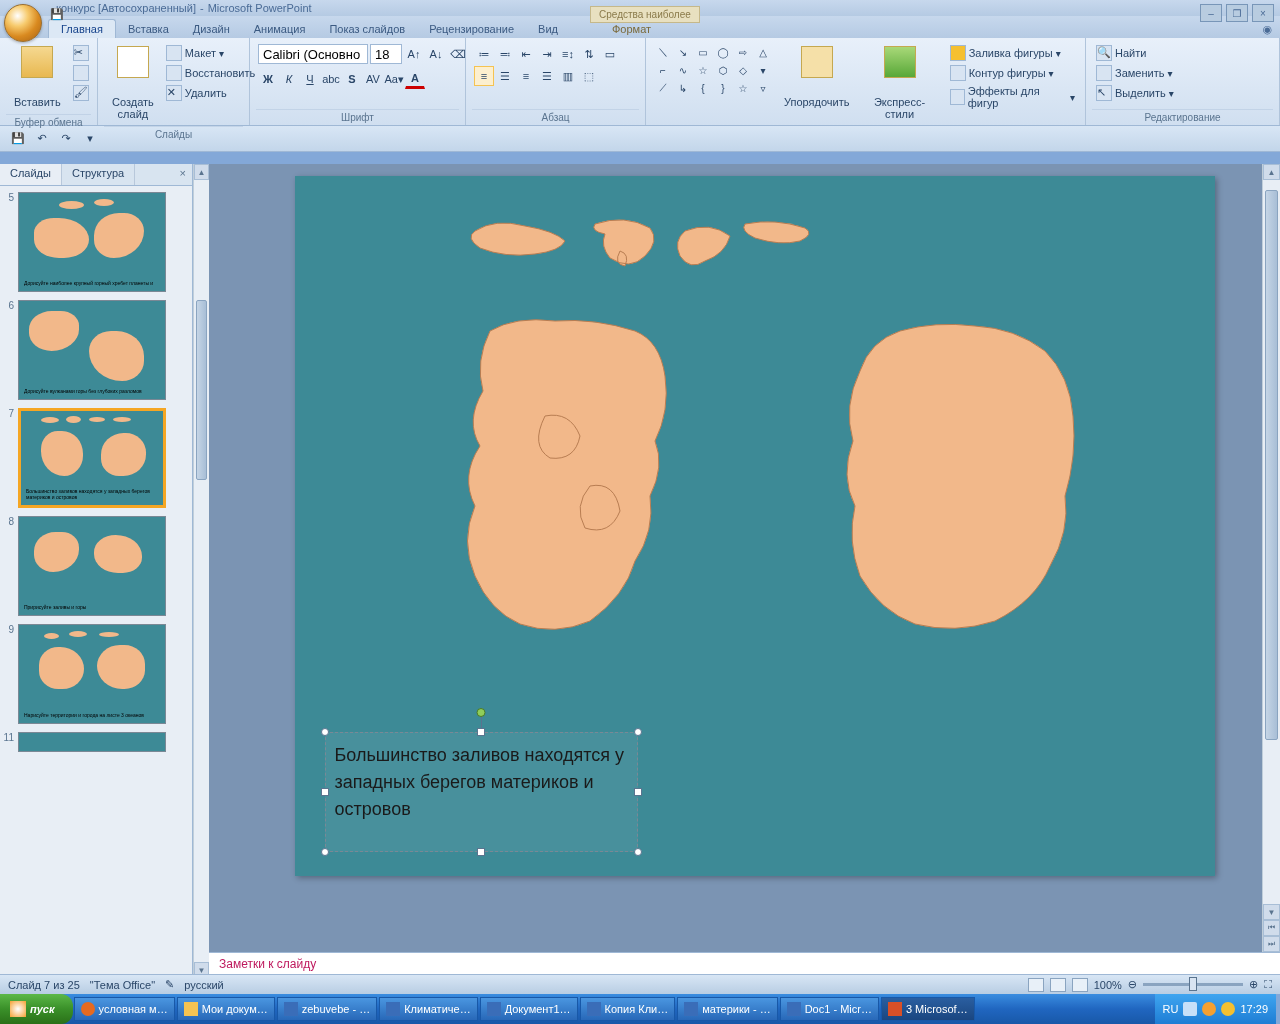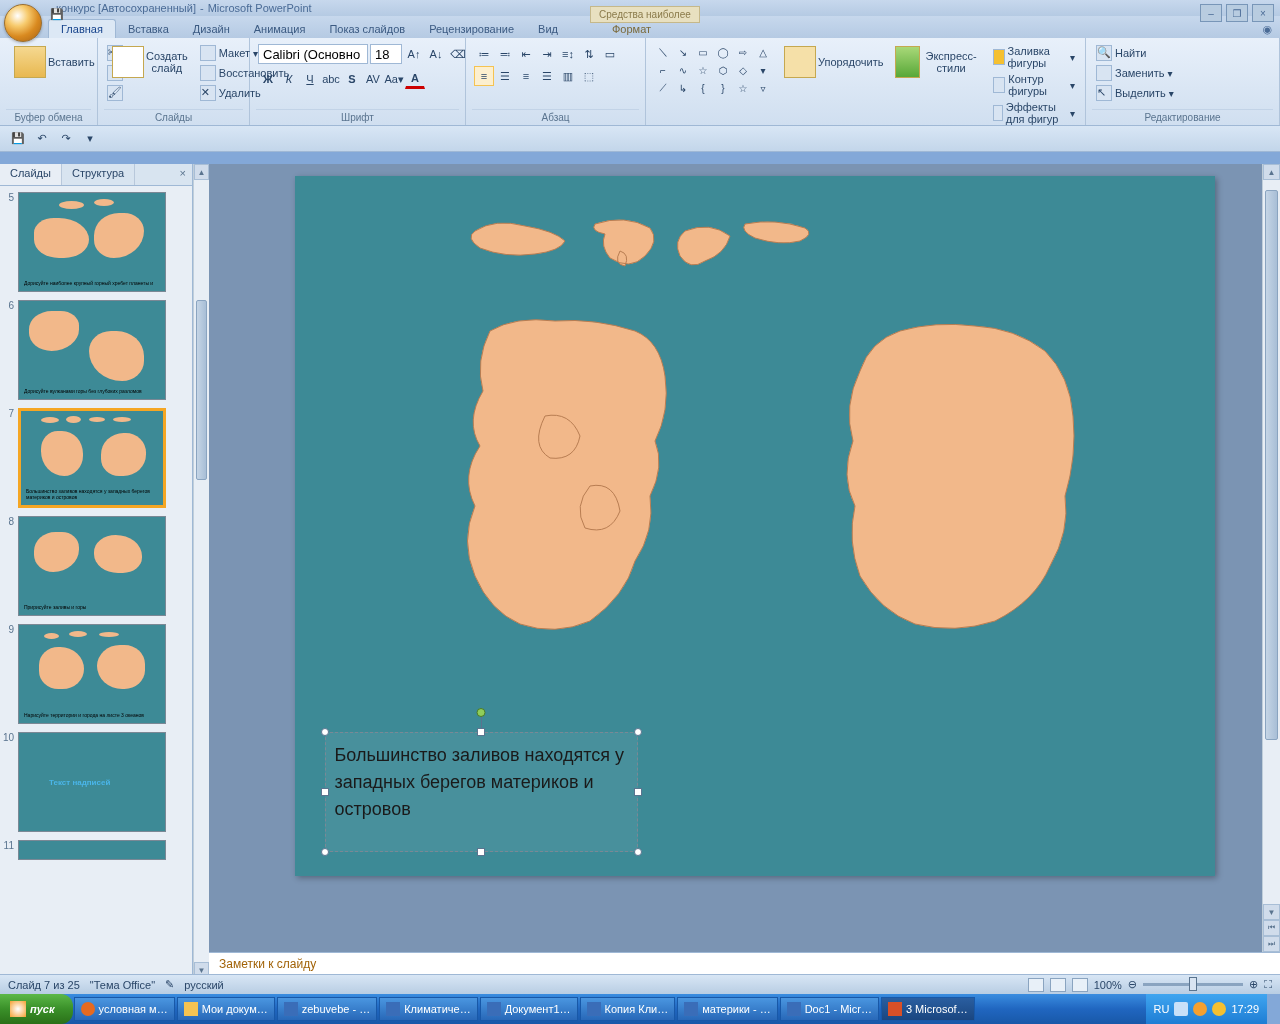--- a/index.html
+++ b/index.html
@@ -18,21 +18,21 @@
 .ribbon-tabs{height:22px;background:linear-gradient(#c7d8ed,#b5cae3);display:flex;align-items:flex-end;padding-left:48px;gap:0;}
 .ribbon-tab{padding:3px 12px;color:#3b5a82;cursor:pointer;border-top-left-radius:3px;border-top-right-radius:3px;}
 .ribbon-tab.active{background:#dce8f5;border:1px solid #9fb8d5;border-bottom:none;color:#15428b;}
 .ribbon-tab.format{margin-left:30px;color:#7a6a3a;}
 
 
 .ribbon{height:88px;background:linear-gradient(#e8f0fa,#d0dff0);border-bottom:1px solid #9fb8d5;display:flex;}
 .group{border-right:1px solid #b0c4db;display:flex;flex-direction:column;justify-content:space-between;padding:2px 6px 0;}
 .group-label{text-align:center;font-size:10px;color:#5a748f;padding:2px 0;border-top:1px solid rgba(176,196,219,0.5);position:relative;}
 .group-body{display:flex;align-items:flex-start;padding:4px 2px;flex:1;}
-.bigbtn{display:flex;align-items:center;padding:2px 6px;text-align:center;gap:2px;font-size:10px;color:#2a4668;}
+.bigbtn{display:flex;flex-direction:column;align-items:center;padding:2px 6px;text-align:center;gap:18px;font-size:10px;color:#2a4668;}
 .bigbtn .ico{width:32px;height:32px;background:#f5e8b8;border:1px solid #c5a850;}
 .smallbtn{display:flex;align-items:center;gap:3px;font-size:10px;color:#2a4668;padding:1px 2px;}
 .ico-sm{width:16px;height:16px;background:#d8e4f2;border:1px solid #9fb8d5;display:inline-block;}
 .col{display:flex;flex-direction:column;gap:2px;}
 .font-row{display:flex;gap:2px;align-items:center;margin-bottom:3px;}
 .font-row select,.font-row input{border:1px solid #9fb8d5;background:#fff;font-size:13px;height:20px;padding:0 4px;}
 .btn-row{display:flex;gap:1px;}
 .tbtn{width:20px;height:20px;border:1px solid transparent;display:flex;align-items:center;justify-content:center;font-size:11px;color:#2a4668;}
 .shape-grid{display:grid;grid-template-columns:repeat(6,18px);gap:2px;}
 .shape-cell{width:18px;height:16px;display:flex;align-items:center;justify-content:center;color:#2a4668;font-size:10px;}
@@ -67,33 +67,33 @@
 .landmass{position:absolute;fill:#f2b88a;stroke:#b87d52;stroke-width:1;}
 .textbox{position:absolute;left:30px;bottom:24px;width:313px;height:120px;}
 .textbox-border{position:absolute;inset:0;border:1px dashed #7a8895;}
 .textbox-content{position:absolute;left:10px;top:10px;right:10px;font-size:18px;line-height:1.5;color:#1a1a1a;}
 .textbox.selected{background:rgba(255,255,255,0.06);}
 .handle{position:absolute;width:8px;height:8px;background:#fff;border:1px solid #5a748f;border-radius:50%;}
 .handle.sq{border-radius:0;}
 .rot-handle{position:absolute;width:9px;height:9px;background:#8fce5a;border:1px solid #4a7a28;border-radius:50%;left:50%;transform:translateX(-50%);top:-24px;}
 .rot-line{position:absolute;left:50%;top:-16px;width:1px;height:16px;background:#5a748f;}
 
-.notes-area{height:26px;background:#fff;border-top:1px solid #9fb8d5;padding:4px 10px;color:#a16207;font-size:12px;}
+.notes-area{height:26px;background:#fff;border-top:1px solid #9fb8d5;padding:4px 10px;color:#be185d;font-size:12px;}
 .vscroll{position:absolute;right:0;top:0;bottom:26px;width:18px;background:#e0e8f2;border-left:1px solid #c0ceda;display:flex;flex-direction:column;}
 .vscroll .scroll-thumb{top:10px;height:550px;}
 
 
 .statusbar{position:absolute;left:0;right:0;bottom:30px;height:20px;background:linear-gradient(#d8e6f5,#b8cde3);border-top:1px solid #9fb8d5;display:flex;align-items:center;padding:0 8px;font-size:10px;color:#2a4668;gap:10px;}
 .status-right{margin-left:auto;display:flex;align-items:center;gap:6px;}
 .view-btn{width:16px;height:14px;border:1px solid #8aa4c0;background:#e8f0f8;}
 .zoom-slider{width:100px;height:3px;background:#8aa4c0;position:relative;}
 .zoom-thumb{position:absolute;width:8px;height:14px;background:#d8e4f2;border:1px solid #5a748f;top:-6px;left:46px;}
 
 
-.taskbar{position:absolute;left:0;right:13px;bottom:0;height:30px;background:linear-gradient(#3a8de0,#2066c0 50%,#1858a8);display:flex;align-items:center;}
+.taskbar{position:absolute;left:0;right:4px;bottom:0;height:30px;background:linear-gradient(#3a8de0,#2066c0 50%,#1858a8);display:flex;align-items:center;}
 .start-btn{height:30px;padding:0 18px 0 10px;background:linear-gradient(#5cb848,#3a9029 50%,#2a7018);color:#fff;font-style:italic;font-weight:bold;display:flex;align-items:center;gap:4px;border-radius:0 12px 12px 0;font-size:13px;}
 .start-ico{width:16px;height:16px;background:radial-gradient(circle,#fff,#f5a030);}
 .task-item{height:24px;margin:3px 1px;padding:0 6px;background:linear-gradient(#4a96e0,#2868b8);border:1px solid #1858a8;color:#fff;display:flex;align-items:center;gap:4px;font-size:10px;max-width:115px;overflow:hidden;white-space:nowrap;}
 .task-item.active{background:linear-gradient(#2a5ea0,#1a4680);text-align:center;}
 .task-ico{width:14px;height:14px;background:#f5c352;flex-shrink:0;}
 .tray{margin-left:auto;height:30px;background:linear-gradient(#3fa5f0,#1e7dd4);display:flex;align-items:center;padding:0 8px;gap:5px;color:#fff;font-size:10px;}
 .tray-ico{width:14px;height:14px;background:#c8e0f8;border-radius:2px;}
 </style>
 </head>
 <body>
@@ -337,26 +337,20 @@
             <div class="thumb-num">9</div>
             <div class="thumb-img">
               <div class="thumb-shape" style="left:25px;top:8px;width:15px;height:6px;border-radius:50%;"></div>
               <div class="thumb-shape" style="left:50px;top:6px;width:18px;height:6px;border-radius:50%;"></div>
               <div class="thumb-shape" style="left:80px;top:7px;width:20px;height:5px;border-radius:50%;"></div>
               <div class="thumb-shape" style="left:20px;top:22px;width:45px;height:42px;border-radius:45% 55% 50% 45%;"></div>
               <div class="thumb-shape" style="left:78px;top:20px;width:48px;height:44px;border-radius:50% 45% 45% 55%;"></div>
               <div class="thumb-text">Нарисуйте территории и города на листе 3 океанов</div>
             </div>
           </div>
-      <div class="thumb">
-            <div class="thumb-num">10</div>
-            <div class="thumb-img">
-              <div style="position:absolute;left:30px;top:45px;font-size:8px;color:#4ab5e8;font-weight:bold;">Текст надписей</div>
-            </div>
-          </div>
       <div class="thumb" style="margin-bottom:12px;">
             <div class="thumb-num">11</div>
             <div class="thumb-img" style="height:20px;"></div>
           </div>
     </div>
   </div>
   <div class="panel-scroll">
     <div class="scroll-btn">▲</div>
     <div class="scroll-track">
           <div class="scroll-thumb"></div>

